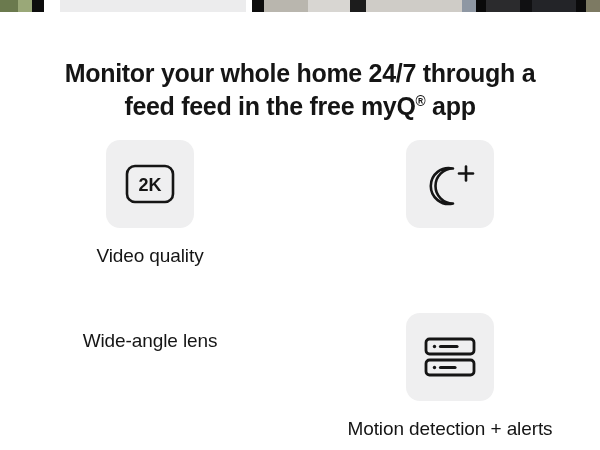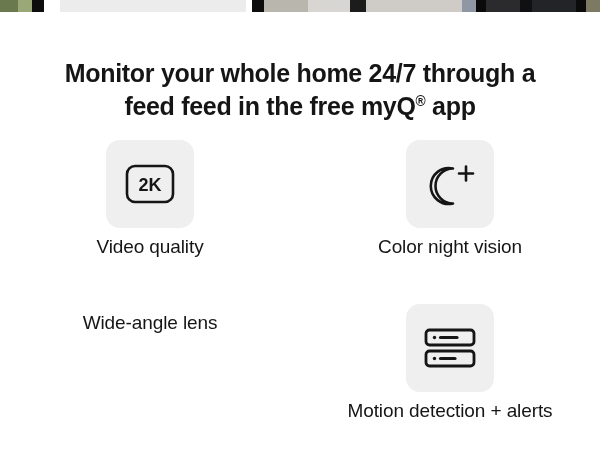--- a/index.html
+++ b/index.html
@@ -73,21 +73,21 @@
     width: 88px;
     height: 88px;
     border-radius: 14px;
     background: #efeff0;
     display: flex;
     align-items: center;
     justify-content: center;
   }
 
   .feature-label {
-    margin-top: 5px;
+    margin-top: 14px;
     font-size: 19px;
     line-height: 27px;
     color: #151515;
     text-align: center;
     max-width: 230px;
     letter-spacing: -0.1px;
   }
 
   .icon-svg { display: block; }
 </style>
@@ -135,21 +135,20 @@
     </div>
 
     <div class="feature">
       <div class="tile">
         <svg class="icon-svg" width="54" height="48" viewBox="0 0 54 48">
           <path d="M30 8.5 A18 18 0 1 0 30 43.5 A14.5 14.5 0 1 1 30 8.5 Z" fill="none" stroke="#151515" stroke-width="2.6" stroke-linejoin="round"></path>
           <line x1="43" y1="6.5" x2="43" y2="20.5" stroke="#151515" stroke-width="2.6" stroke-linecap="round"></line>
           <line x1="36" y1="13.5" x2="50" y2="13.5" stroke="#151515" stroke-width="2.6" stroke-linecap="round"></line>
         </svg>
       </div>
-      <div class="feature-label">Color night vision</div>
     </div>
 
     <div class="feature">
       <div class="feature-label">Wide-angle lens</div>
     </div>
 
     <div class="feature">
       <div class="tile">
         <svg class="icon-svg" width="54" height="44" viewBox="0 0 54 44">
           <rect x="3" y="4" width="48" height="15" rx="3.5" ry="3.5" fill="none" stroke="#151515" stroke-width="2.8"></rect>

